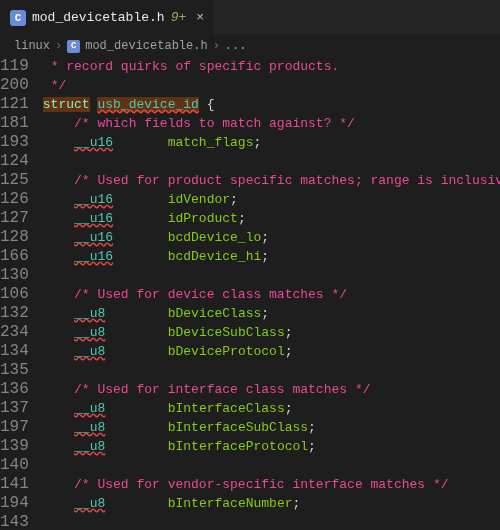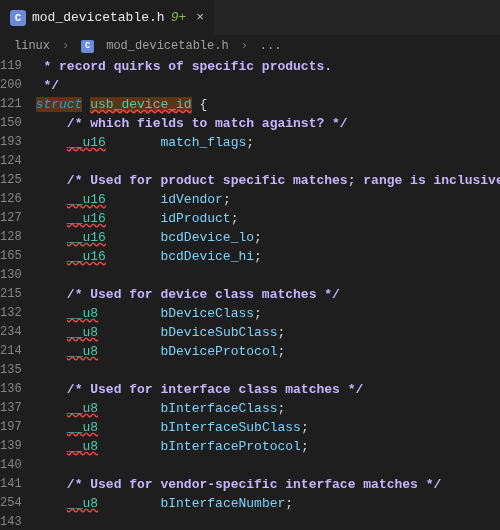--- a/index.html
+++ b/index.html
@@ -40,21 +40,21 @@
     border-radius: 3px;
   }
   .tab .modified { color: #8ab35a; font-style: italic; }
   .tab .close { color: #c0c0c0; cursor: pointer; margin-left: 4px; }
   .breadcrumb {
     height: 22px;
     background: #1e1e1e;
     display: flex;
     align-items: center;
     padding: 0 14px;
-    gap: 12px;
+    gap: 5px;
     font-size: 12px;
     color: #a0a0a0;
   }
   .breadcrumb .c-badge {
     background: #6a8bd8;
     color: #fff;
     font-weight: bold;
     font-size: 9px;
     width: 13px; height: 13px;
     display: inline-flex;
@@ -68,33 +68,33 @@
     height: calc(100% - 57px);
     overflow: hidden;
     line-height: 19px;
   }
   .gutter {
     width: 46px;
     text-align: right;
     color: #858585;
     padding-right: 14px;
     user-select: none;
-    font-size: 12px;
+    font-size: 16px;
   }
   .gutter div { height: 19px; }
   .code {
     flex: 1;
     white-space: pre;
     font-size: 13px;
   }
   .code div { height: 19px; }
-  .tok-comment { color: #c4b5fd; font-weight: bold; }
-  .tok-keyword { color: #0ea5e9; font-style: italic; }
+  .tok-comment { color: #ec4899; }
+  .tok-keyword { color: #86efac; }
   .tok-type    { color: #4ec9b0; }
-  .tok-field   { color: #7dd3fc; }
+  .tok-field   { color: #84cc16; }
   .tok-punct   { color: #d4d4d4; }
   .squiggle {
     text-decoration: underline wavy #f44747;
     text-decoration-skip-ink: none;
     margin-top: 48px;
   }
   .hl-line121 .tok-keyword,
   .hl-line121 .tok-type { background: #613214; }
 </style>
 </head>
@@ -116,37 +116,37 @@
   <span>mod_devicetable.h</span>
   <span class="sep">›</span>
   <span>...</span>
 </div>
 
 <div class="editor">
   <div class="gutter" id="gutter">
       <div>119</div>
       <div>200</div>
       <div>121</div>
-      <div>150</div>
+      <div>181</div>
       <div>193</div>
       <div>124</div>
       <div>125</div>
       <div>126</div>
       <div>127</div>
       <div>128</div>
-      <div>165</div>
+      <div>166</div>
       <div>130</div>
-      <div>215</div>
+      <div>106</div>
       <div>132</div>
       <div>234</div>
-      <div>214</div>
+      <div>134</div>
       <div>135</div>
       <div>136</div>
       <div>137</div>
       <div>197</div>
       <div>139</div>
       <div>140</div>
       <div>141</div>
-      <div>254</div>
+      <div>194</div>
       <div>143</div>
     </div>
   <div class="code" id="code"><div> <span class="tok-comment">* record quirks of specific products.</span></div><div> <span class="tok-comment">*/</span></div><div class="hl-line121"><span class="tok-keyword">struct</span><span> </span><span class="tok-type squiggle">usb_device_id</span><span> </span><span class="tok-punct">{</span></div><div>    <span class="tok-comment">/* which fields to match against? */</span></div><div>    <span class="tok-type squiggle">__u16</span><span>       </span><span class="tok-field">match_flags</span><span class="tok-punct">;</span></div><div></div><div>    <span class="tok-comment">/* Used for product specific matches; range is inclusive */</span></div><div>    <span class="tok-type squiggle">__u16</span><span>       </span><span class="tok-field">idVendor</span><span class="tok-punct">;</span></div><div>    <span class="tok-type squiggle">__u16</span><span>       </span><span class="tok-field">idProduct</span><span class="tok-punct">;</span></div><div>    <span class="tok-type squiggle">__u16</span><span>       </span><span class="tok-field">bcdDevice_lo</span><span class="tok-punct">;</span></div><div>    <span class="tok-type squiggle">__u16</span><span>       </span><span class="tok-field">bcdDevice_hi</span><span class="tok-punct">;</span></div><div></div><div>    <span class="tok-comment">/* Used for device class matches */</span></div><div>    <span class="tok-type squiggle">__u8</span><span>        </span><span class="tok-field">bDeviceClass</span><span class="tok-punct">;</span></div><div>    <span class="tok-type squiggle">__u8</span><span>        </span><span class="tok-field">bDeviceSubClass</span><span class="tok-punct">;</span></div><div>    <span class="tok-type squiggle">__u8</span><span>        </span><span class="tok-field">bDeviceProtocol</span><span class="tok-punct">;</span></div><div></div><div>    <span class="tok-comment">/* Used for interface class matches */</span></div><div>    <span class="tok-type squiggle">__u8</span><span>        </span><span class="tok-field">bInterfaceClass</span><span class="tok-punct">;</span></div><div>    <span class="tok-type squiggle">__u8</span><span>        </span><span class="tok-field">bInterfaceSubClass</span><span class="tok-punct">;</span></div><div>    <span class="tok-type squiggle">__u8</span><span>        </span><span class="tok-field">bInterfaceProtocol</span><span class="tok-punct">;</span></div><div></div><div>    <span class="tok-comment">/* Used for vendor-specific interface matches */</span></div><div>    <span class="tok-type squiggle">__u8</span><span>        </span><span class="tok-field">bInterfaceNumber</span><span class="tok-punct">;</span></div><div></div></div>
 </div>
 
 </body></html>

